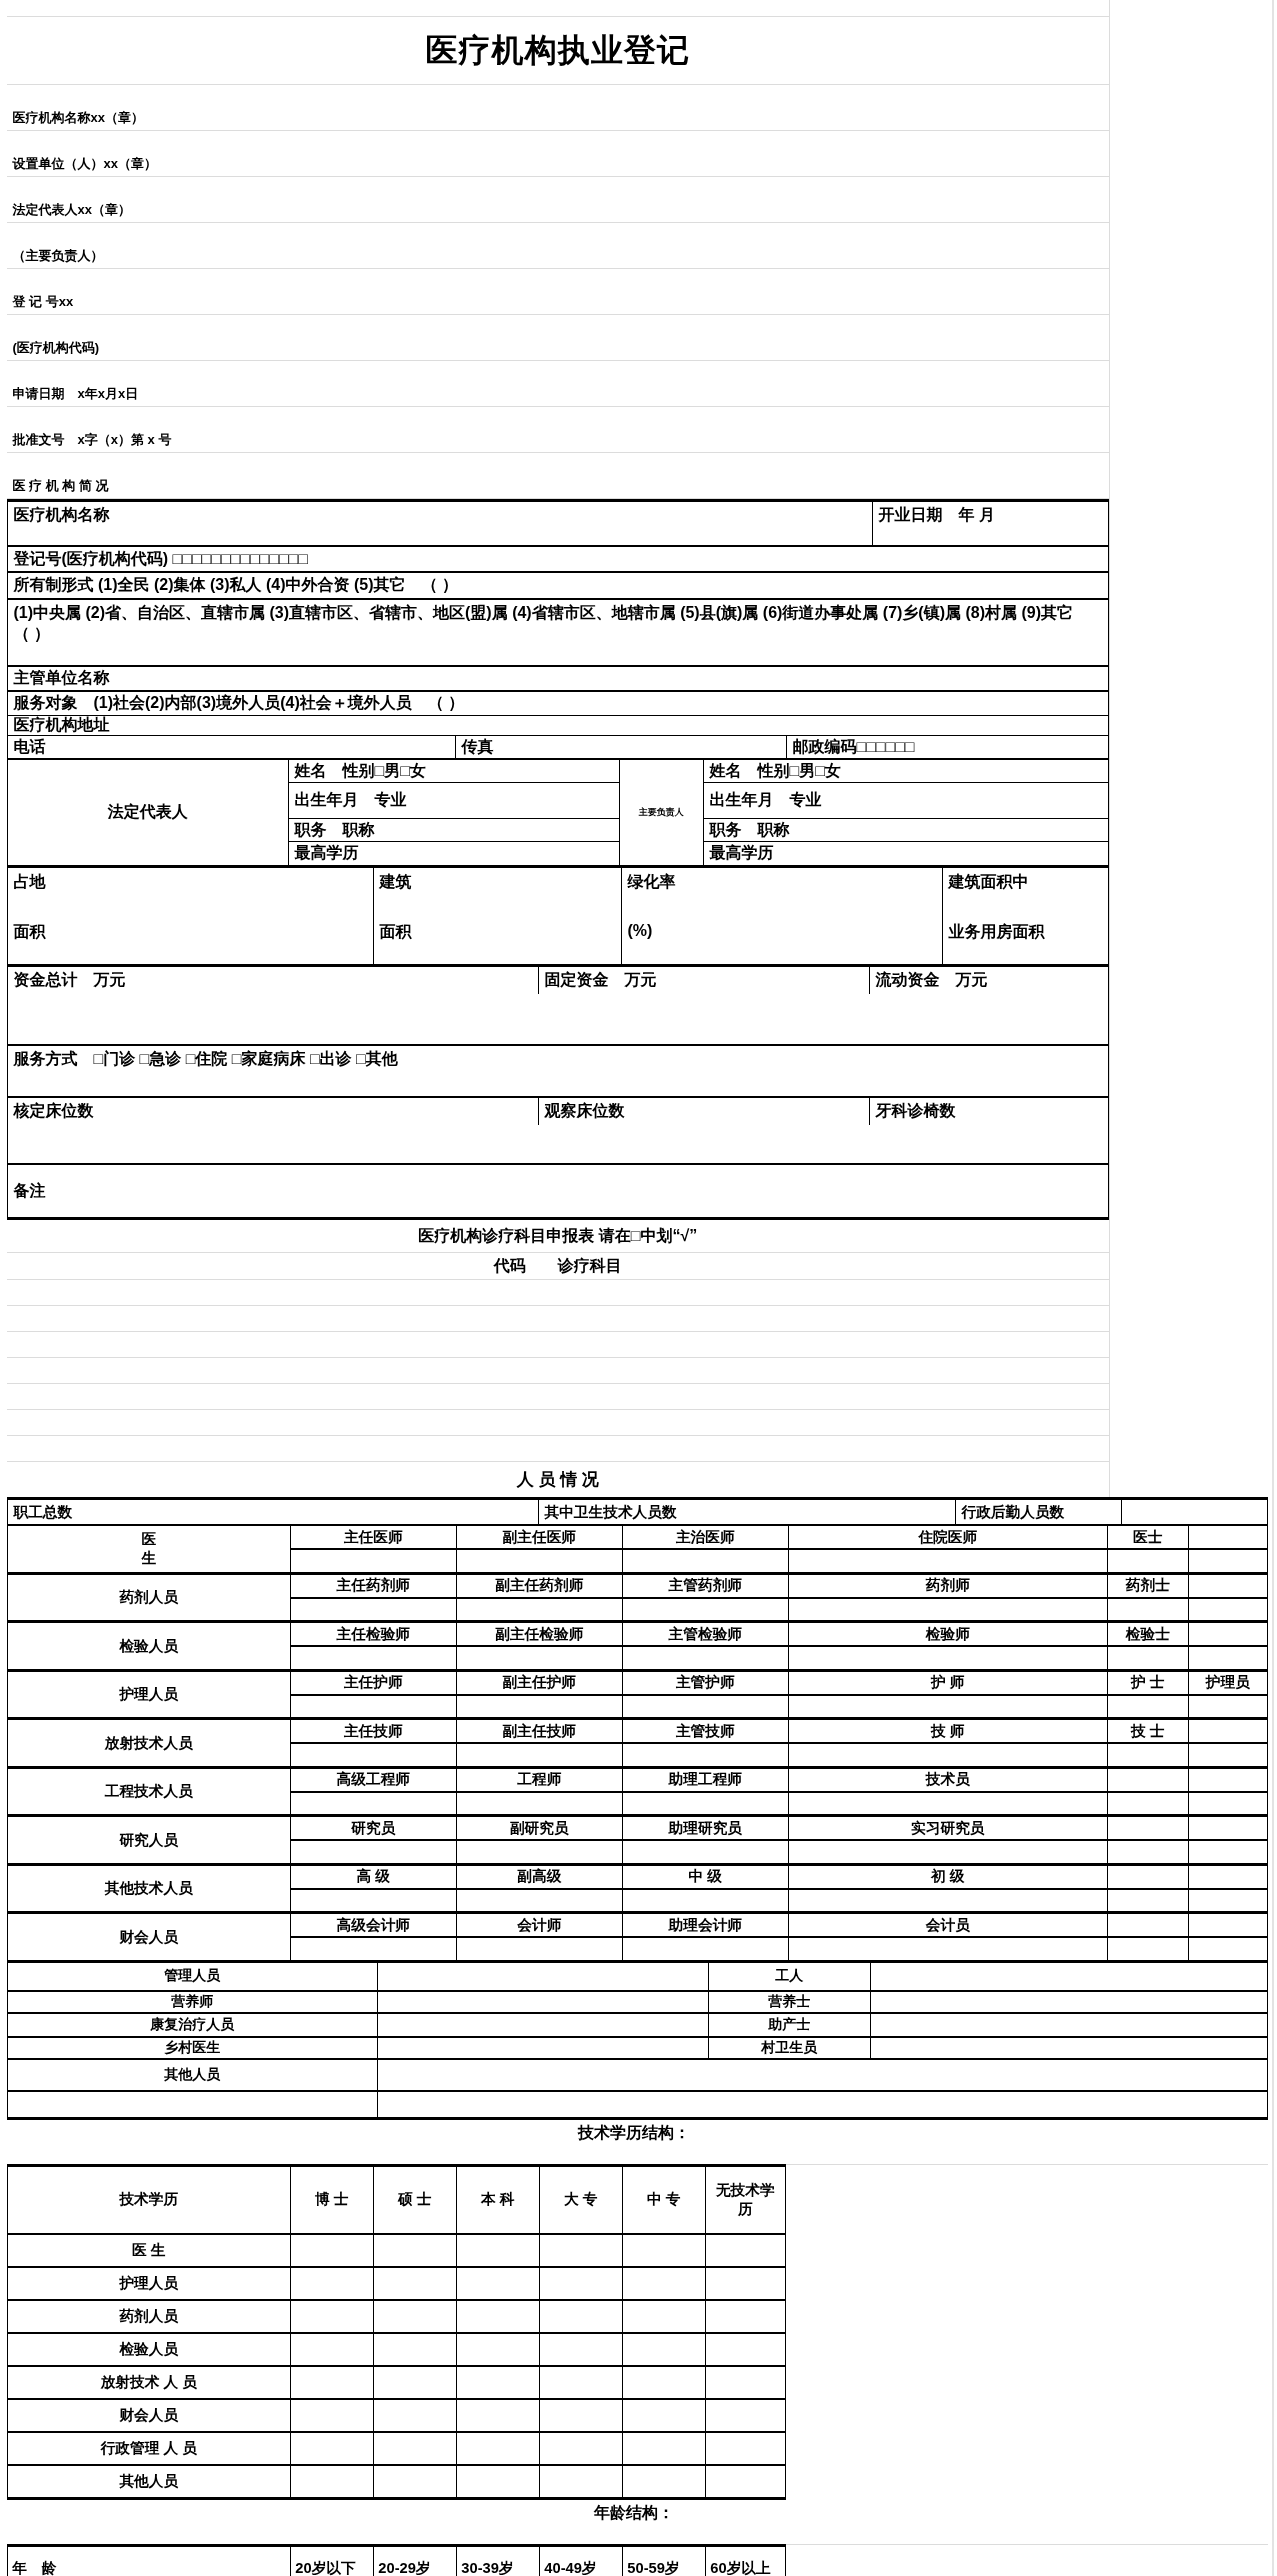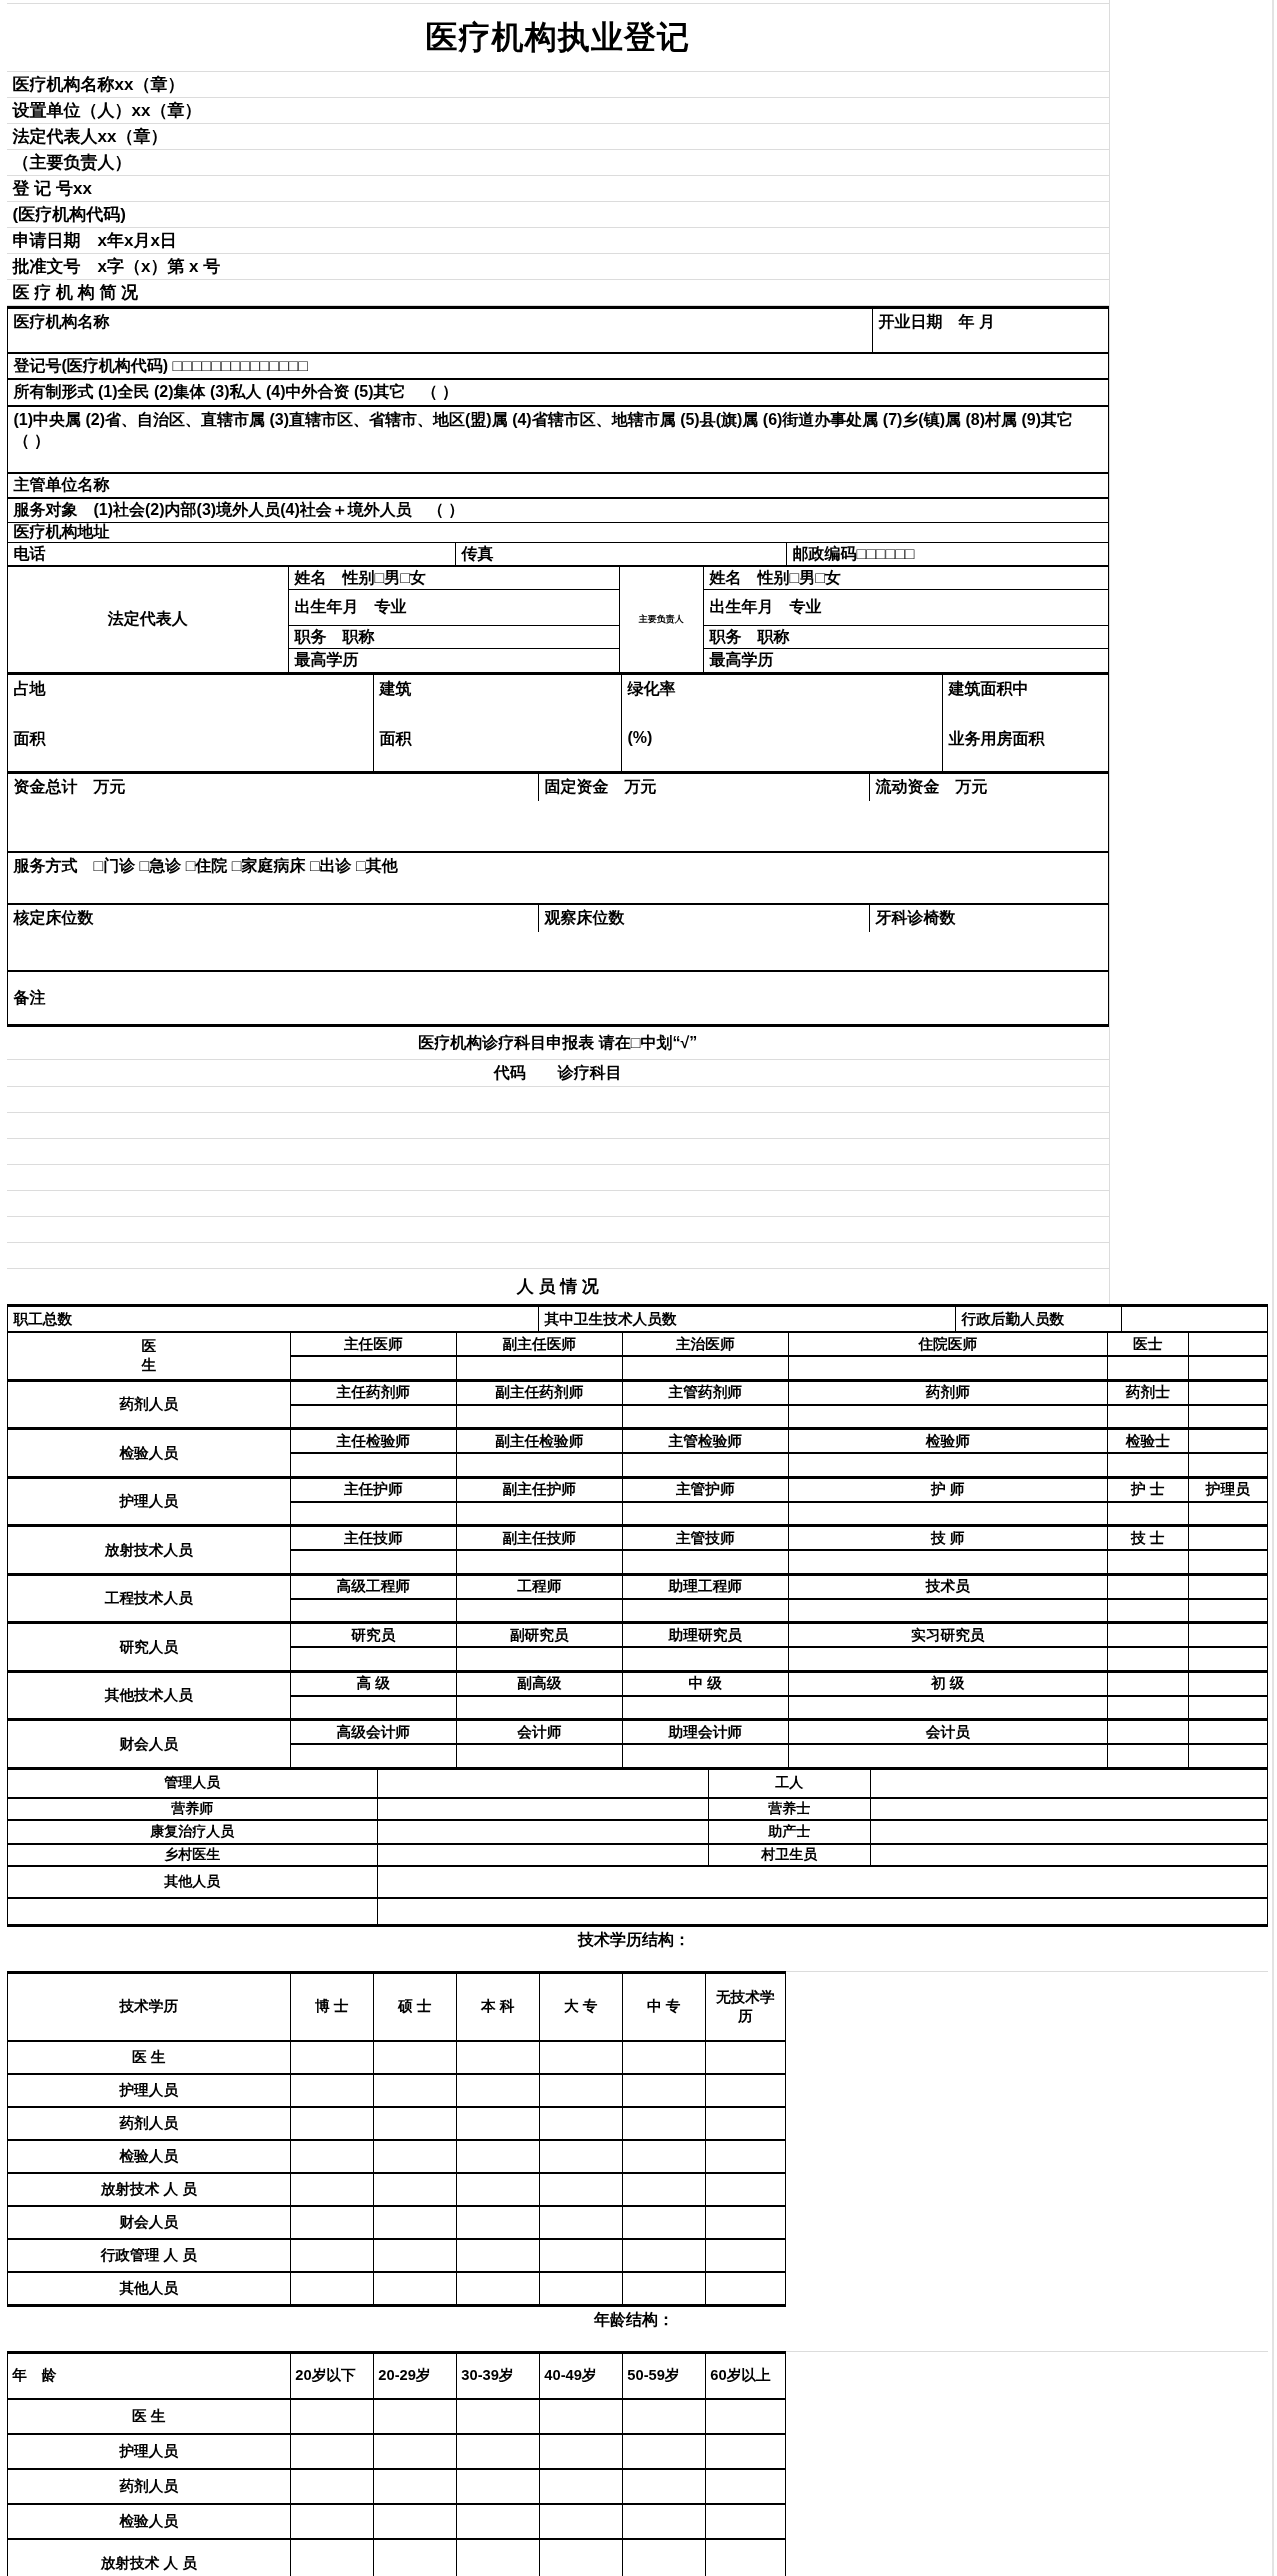--- a/index.html
+++ b/index.html
@@ -1,23 +1,23 @@
 <!DOCTYPE html>
 <html style="font-size:9px"><head>
 <meta charset="utf-8">
 <style>
   html,body{margin:0;padding:0;background:#fff;}
   .page{position:relative;width:1278px;height:2576px;background:#fff;overflow:hidden;
         font-family:"Liberation Sans","DejaVu Sans",sans-serif;font-weight:700;color:#000;}
   .page::after{content:"";position:absolute;right:4.5px;top:0;bottom:0;width:1.1px;background:#e3e3e3;}
-  .top{margin-left:6.8px;width:1103px;border-right:1.1px solid #dcdcdc;padding-top:3px;box-sizing:border-box;}
+  .top{margin-left:6.8px;width:1103px;border-right:1.1px solid #dcdcdc;padding-top:16px;box-sizing:border-box;}
   .title{height:67px;display:flex;align-items:center;justify-content:center;font-size:32px;
          border-top:1.1px solid #dcdcdc;border-bottom:1.1px solid #dcdcdc;letter-spacing:1.1px;}
-  .lrow{height:26px;display:flex;align-items:center;padding-left:5.7px;font-size:17px;
-        border-bottom:1.1px solid #dcdcdc;box-sizing:border-box;}
+  .lrow{height:26px;display:flex;align-items:center;padding-left:5.7px;font-size:13px;
+        border-bottom:1.1px solid #dcdcdc;box-sizing:border-box;margin-top:20px;}
   .crow{display:flex;align-items:center;justify-content:center;font-size:16px;
         border-bottom:1.1px solid #dcdcdc;box-sizing:border-box;}
   .h58{height:33px}.h48{height:27px}.h46{height:26px}
   .big{height:35px;font-size:17px;border-bottom:none;}
   
   .tblA{border-left:1.7px solid #000;border-right:1.7px solid #000;border-top:3.4px solid #000;border-bottom:3.4px solid #000;box-sizing:border-box;}
   .ar{display:flex;box-sizing:border-box;}.bb3{border-bottom:1.7px solid #000}.bb4{border-bottom:2.3px solid #000}
   .bb5{border-bottom:2.8px solid #000}.bb6{border-bottom:3.4px solid #000}
   .ac{box-sizing:border-box;font-size:16px;padding:2.8px 5.7px;}
   .atop{align-self:flex-start}

